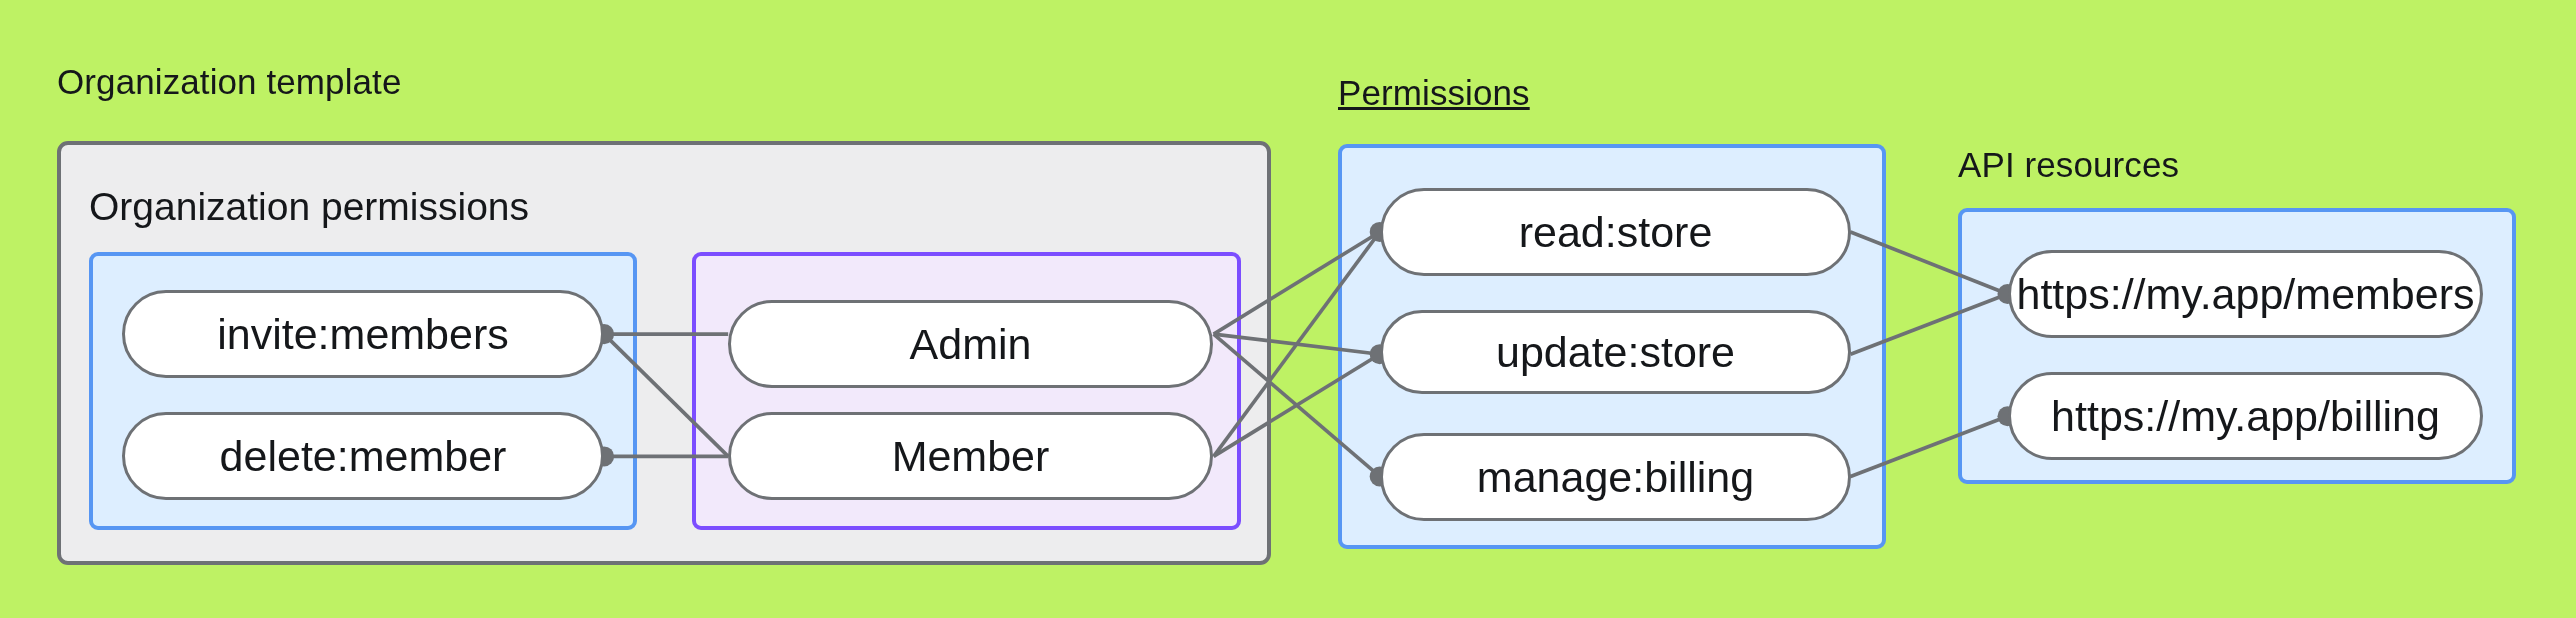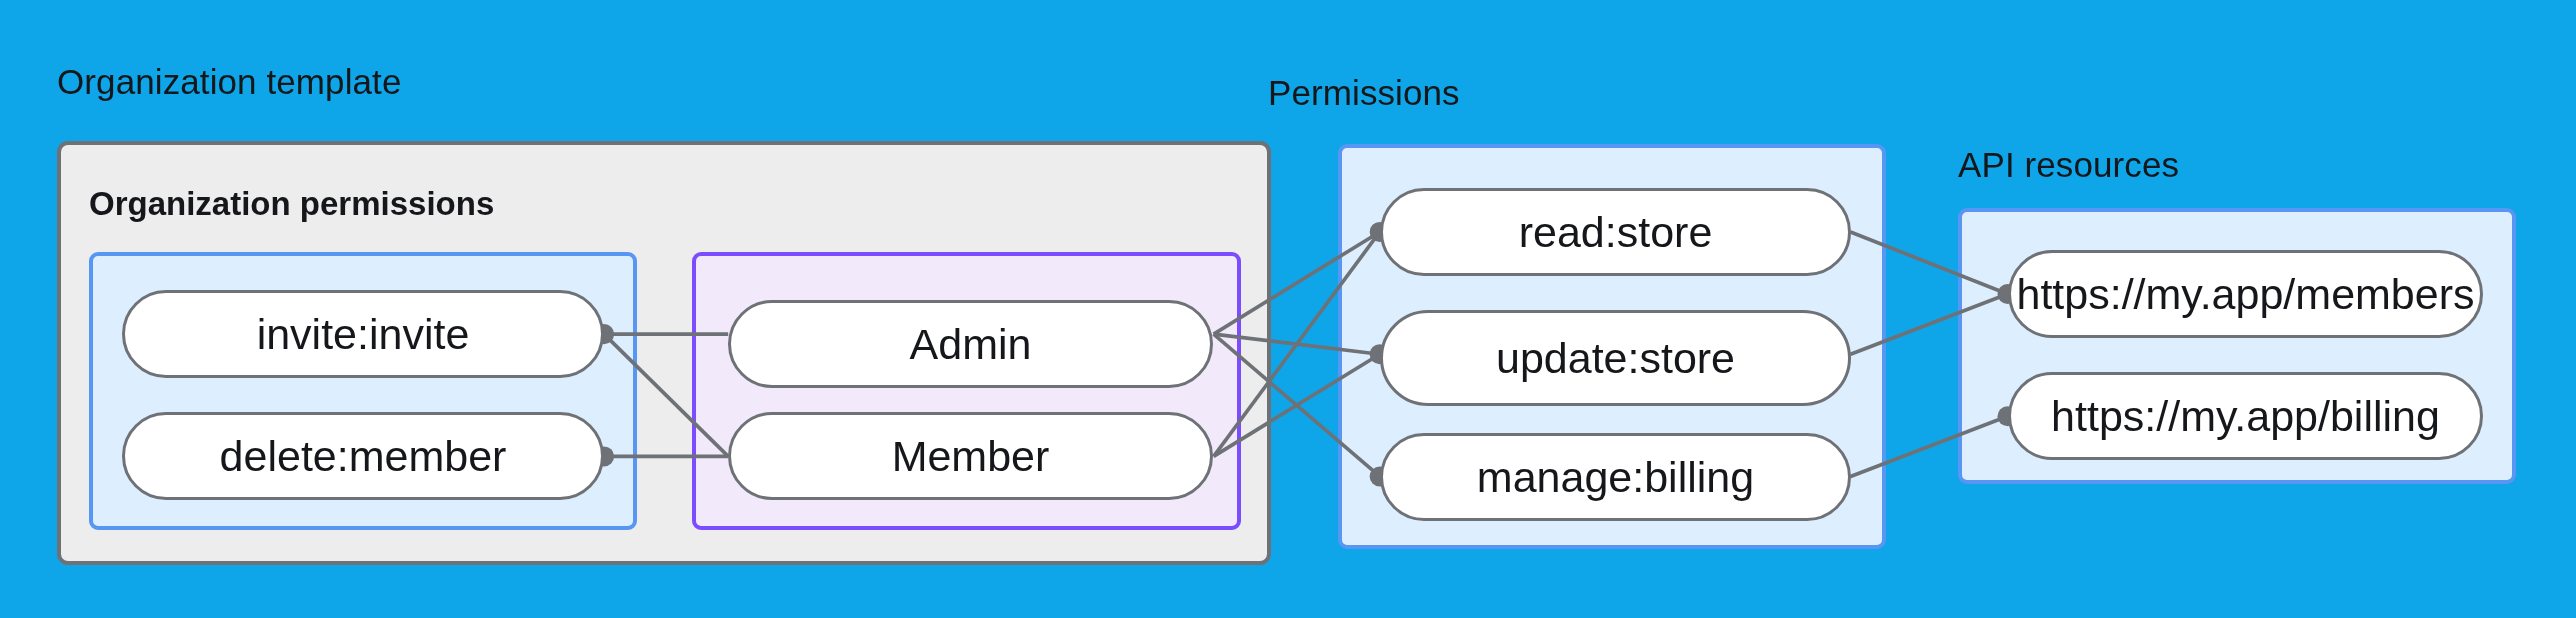--- a/index.html
+++ b/index.html
@@ -9,38 +9,38 @@
   }
   body {
     font-family: "Liberation Sans", sans-serif;
     color: #1a1a1a;
     -webkit-font-smoothing: antialiased;
   }
   #stage {
     position: relative;
     width: 2576px;
     height: 619px;
-    background: #0ea5e9;
+    background: #bef264;
     overflow: hidden;
   }
 
   
   .group-label {
     position: absolute;
     font-size: 35px;
     font-weight: 400;
     color: #15171a;
     letter-spacing: 0.1px;
     white-space: nowrap;
     line-height: 1;
   }
   .sub-label {
     position: absolute;
-    font-size: 33px;
-    font-weight: 700;
+    font-size: 39px;
+    font-weight: 400;
     color: #15171a;
     white-space: nowrap;
     line-height: 1;
   }
 
   
   .box {
     position: absolute;
     box-sizing: border-box;
     border-radius: 9px;
@@ -93,21 +93,21 @@
     fill: #6e7175;
   }
 </style>
 </head>
 <body>
 
 <div id="stage">
 
   <div class="group-label" style="left:57px; top:64px;">Organization template</div>
 
-  <div class="group-label" style="left:1268px; top:75px;">Permissions</div>
+  <div class="group-label" style="left:1338px; top:75px;text-decoration:underline;">Permissions</div>
 
   <div class="group-label" style="left:1958px; top:139px;margin-top:8px;">API resources</div>
 
   <div class="box box-outer" style="left:57px; top:141px; width:1214px; height:424px;"></div>
 
   <div class="sub-label" style="left:89px; top:187px;">Organization permissions</div>
 
 
   <div class="box box-blue" style="left:89px; top:252px; width:548px; height:278px;"></div>
 
@@ -140,31 +140,31 @@
 
     <circle cx="662" cy="366" r="11"></circle>
     <circle cx="662" cy="500" r="11"></circle>
     <circle cx="1512" cy="254" r="11"></circle>
     <circle cx="1512" cy="388" r="11"></circle>
     <circle cx="1512" cy="522" r="11"></circle>
     <circle cx="2200" cy="322" r="11"></circle>
     <circle cx="2200" cy="456" r="11"></circle>
   </svg>
 
-  <div class="pill" style="left:122px; top:290px; width:482px; height:88px;">invite:invite</div>
+  <div class="pill" style="left:122px; top:290px; width:482px; height:88px;">invite:members</div>
 
   <div class="pill" style="left:122px; top:412px; width:482px; height:88px;text-align:right;">delete:member</div>
 
   <div class="pill" style="left:728px; top:300px; width:485px; height:88px;">Admin</div>
 
   <div class="pill" style="left:728px; top:412px; width:485px; height:88px;">Member</div>
 
   <div class="pill" style="left:1380px; top:188px; width:471px; height:88px;">read:store</div>
 
-  <div class="pill" style="left:1380px; top:310px; width:471px; height:96px;">update:store</div>
+  <div class="pill" style="left:1380px; top:310px; width:471px; height:84px;">update:store</div>
 
   <div class="pill" style="left:1380px; top:433px; width:471px; height:88px;">manage:billing</div>
 
   <div class="pill" style="left:2008px; top:250px; width:475px; height:88px;">https://my.app/members</div>
 
   <div class="pill" style="left:2008px; top:372px; width:475px; height:88px;">https://my.app/billing</div>
 
 </div>
 
 

